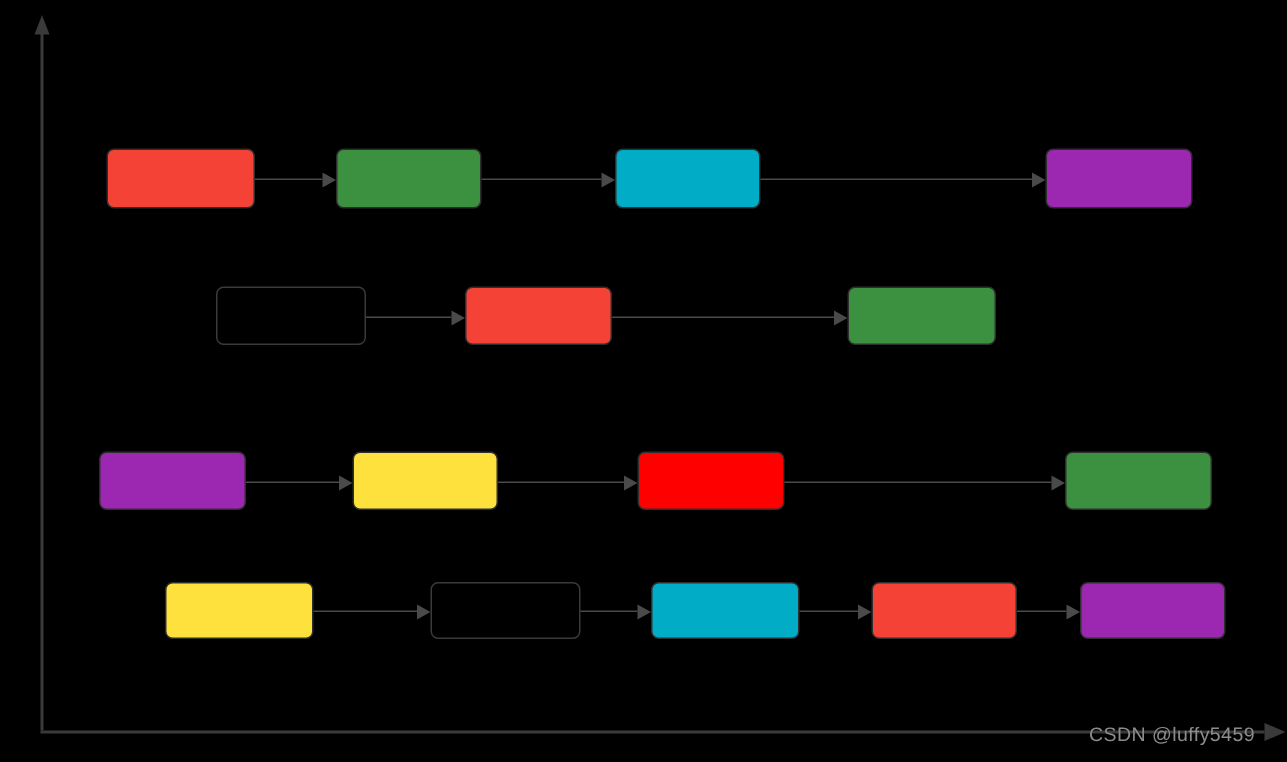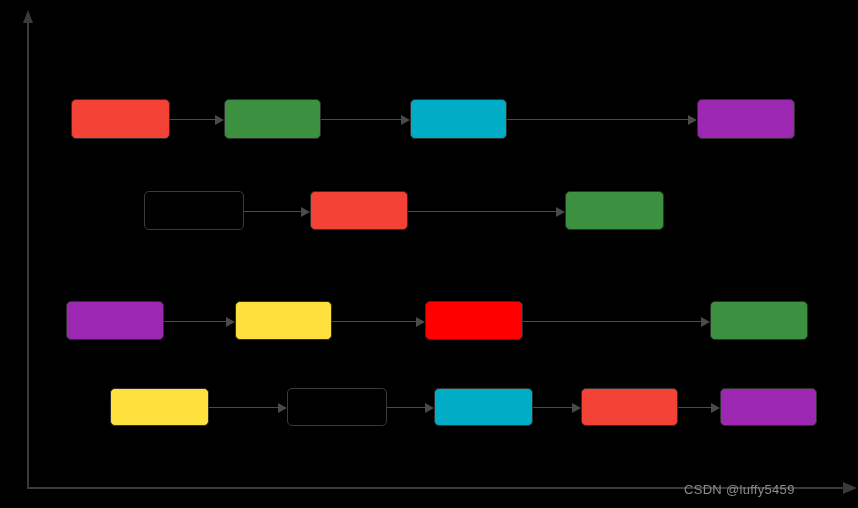--- a/index.html
+++ b/index.html
@@ -89,15 +89,15 @@
         <div class="node" style="left: 434px; top: 388px; width: 99px; height: 38px; background: rgb(0, 172, 198); border-color: rgb(46, 46, 46);"></div>
         <div class="connector" style="left: 533px; top: 407px; width: 39px; border-top-color: rgb(74, 74, 74);"></div>
         <div class="conn-head" style="left: 572px; top: 403px; border-left-color: rgb(74, 74, 74);"></div>
         <div class="node" style="left: 581px; top: 388px; width: 97px; height: 38px; background: rgb(244, 67, 54); border-color: rgb(46, 46, 46);"></div>
         <div class="connector" style="left: 678px; top: 407px; width: 33px; border-top-color: rgb(74, 74, 74);"></div>
         <div class="conn-head" style="left: 711px; top: 403px; border-left-color: rgb(74, 74, 74);"></div>
         <div class="node" style="left: 720px; top: 388px; width: 97px; height: 38px; background: rgb(156, 39, 176); border-color: rgb(46, 46, 46);"></div>
       </div>
     </div>
 
-  <div id="watermark" style="left: 684px; top: 482px; color: rgb(140, 140, 140);">CSDN @luffy5459</div>
+  <div id="watermark" style="left: 726px; top: 482px; color: rgb(140, 140, 140);">CSDN @luffy5459</div>
 
 </div>
 
 </body></html>

